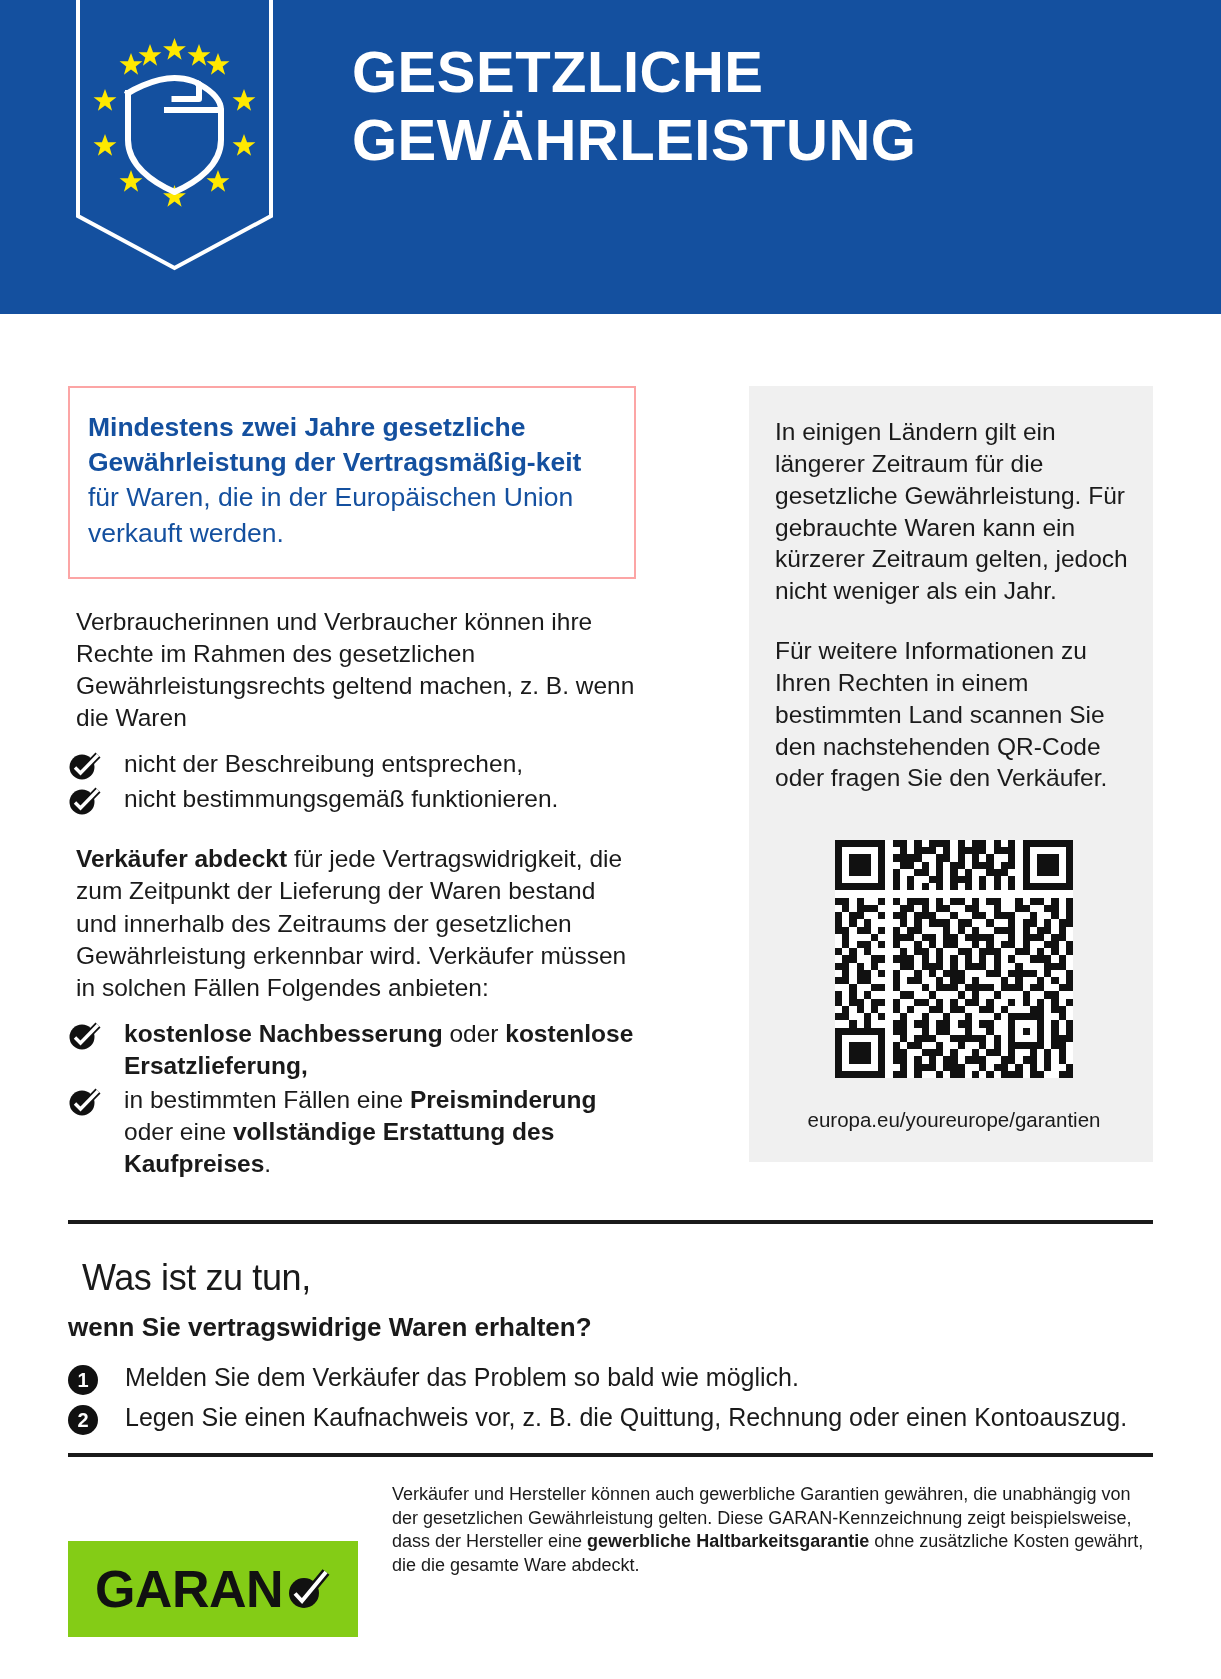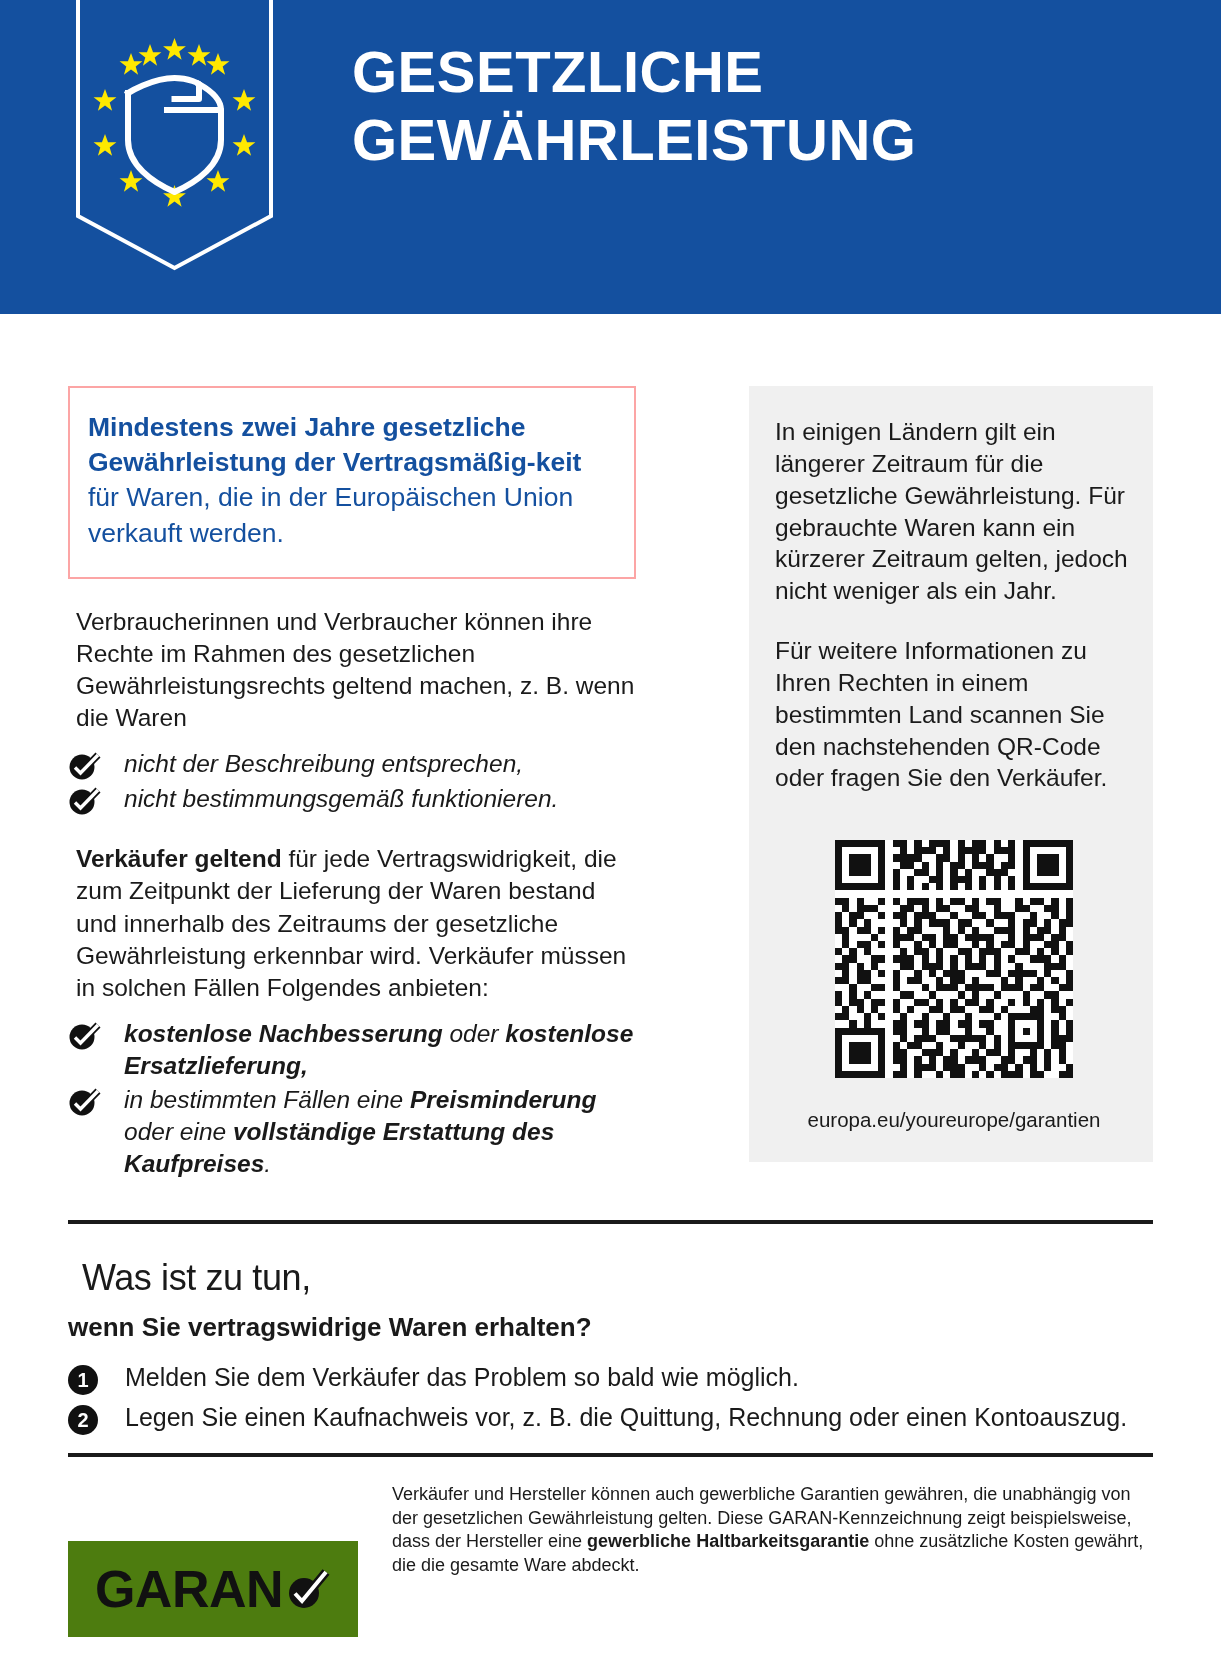--- a/index.html
+++ b/index.html
@@ -93,21 +93,20 @@
     margin: 27px 0 0 8px;
     color: #1a1a1a;
   }
   .para b { font-weight: bold; }
 
   
   .check-list {
     list-style: none;
     margin: 14px 0 0 0;
     padding: 0;
-    font-style: italic;
   }
   .check-list li {
     display: flex;
     align-items: flex-start;
     margin: 0 0 2px 0;
     font-size: 24.5px;
     line-height: 1.31;
   }
   .check-list li .txt { padding-left: 22px; }
   .check-list li b { font-weight: bold; }
@@ -174,21 +173,21 @@
     display: flex;
     align-items: flex-start;
     padding: 26px 68px 0 68px;
   }
   .garan-mark-wrap {
     flex: 0 0 auto;
     width: 290px;
     padding-top: 58px;
   }
   .garan-mark {
-    background: #4d7c0f;
+    background: #84cc16;
     width: 290px;
     height: 96px;
     display: flex;
     align-items: center;
     justify-content: center;
   }
   .garan-word {
     font-size: 52px;
     font-weight: bold;
     letter-spacing: -0.5px;
@@ -314,21 +313,21 @@
         <li>
           <svg class="check-badge" viewBox="0 0 34 30">
             <circle cx="14" cy="16" r="12.5" fill="#111111"></circle>
             <path d="M7 16.5 L12.5 22 L30 4" fill="none" stroke="#111111" stroke-width="7"></path>
             <path d="M7 16.5 L12.5 22 L30 4" fill="none" stroke="#ffffff" stroke-width="3.4"></path>
           </svg>
           <span class="txt">nicht bestimmungsgemäß funktionieren.</span>
         </li>
       </ul>
 
-      <p class="para"><b>Verkäufer geltend</b><span> für jede Vertragswidrigkeit, die zum Zeitpunkt der Lieferung der Waren bestand und innerhalb des Zeitraums der gesetzliche Gewährleistung erkennbar wird. Verkäufer müssen in solchen Fällen Folgendes anbieten:</span></p>
+      <p class="para"><b>Verkäufer abdeckt</b><span> für jede Vertragswidrigkeit, die zum Zeitpunkt der Lieferung der Waren bestand und innerhalb des Zeitraums der gesetzlichen Gewährleistung erkennbar wird. Verkäufer müssen in solchen Fällen Folgendes anbieten:</span></p>
 
       <ul class="check-list">
         <li>
           <svg class="check-badge" viewBox="0 0 34 30">
             <circle cx="14" cy="16" r="12.5" fill="#111111"></circle>
             <path d="M7 16.5 L12.5 22 L30 4" fill="none" stroke="#111111" stroke-width="7"></path>
             <path d="M7 16.5 L12.5 22 L30 4" fill="none" stroke="#ffffff" stroke-width="3.4"></path>
           </svg>
           <span class="txt"><b>kostenlose Nachbesserung</b><span> oder </span><b>kostenlose Ersatzlieferung,</b></span>
         </li>

